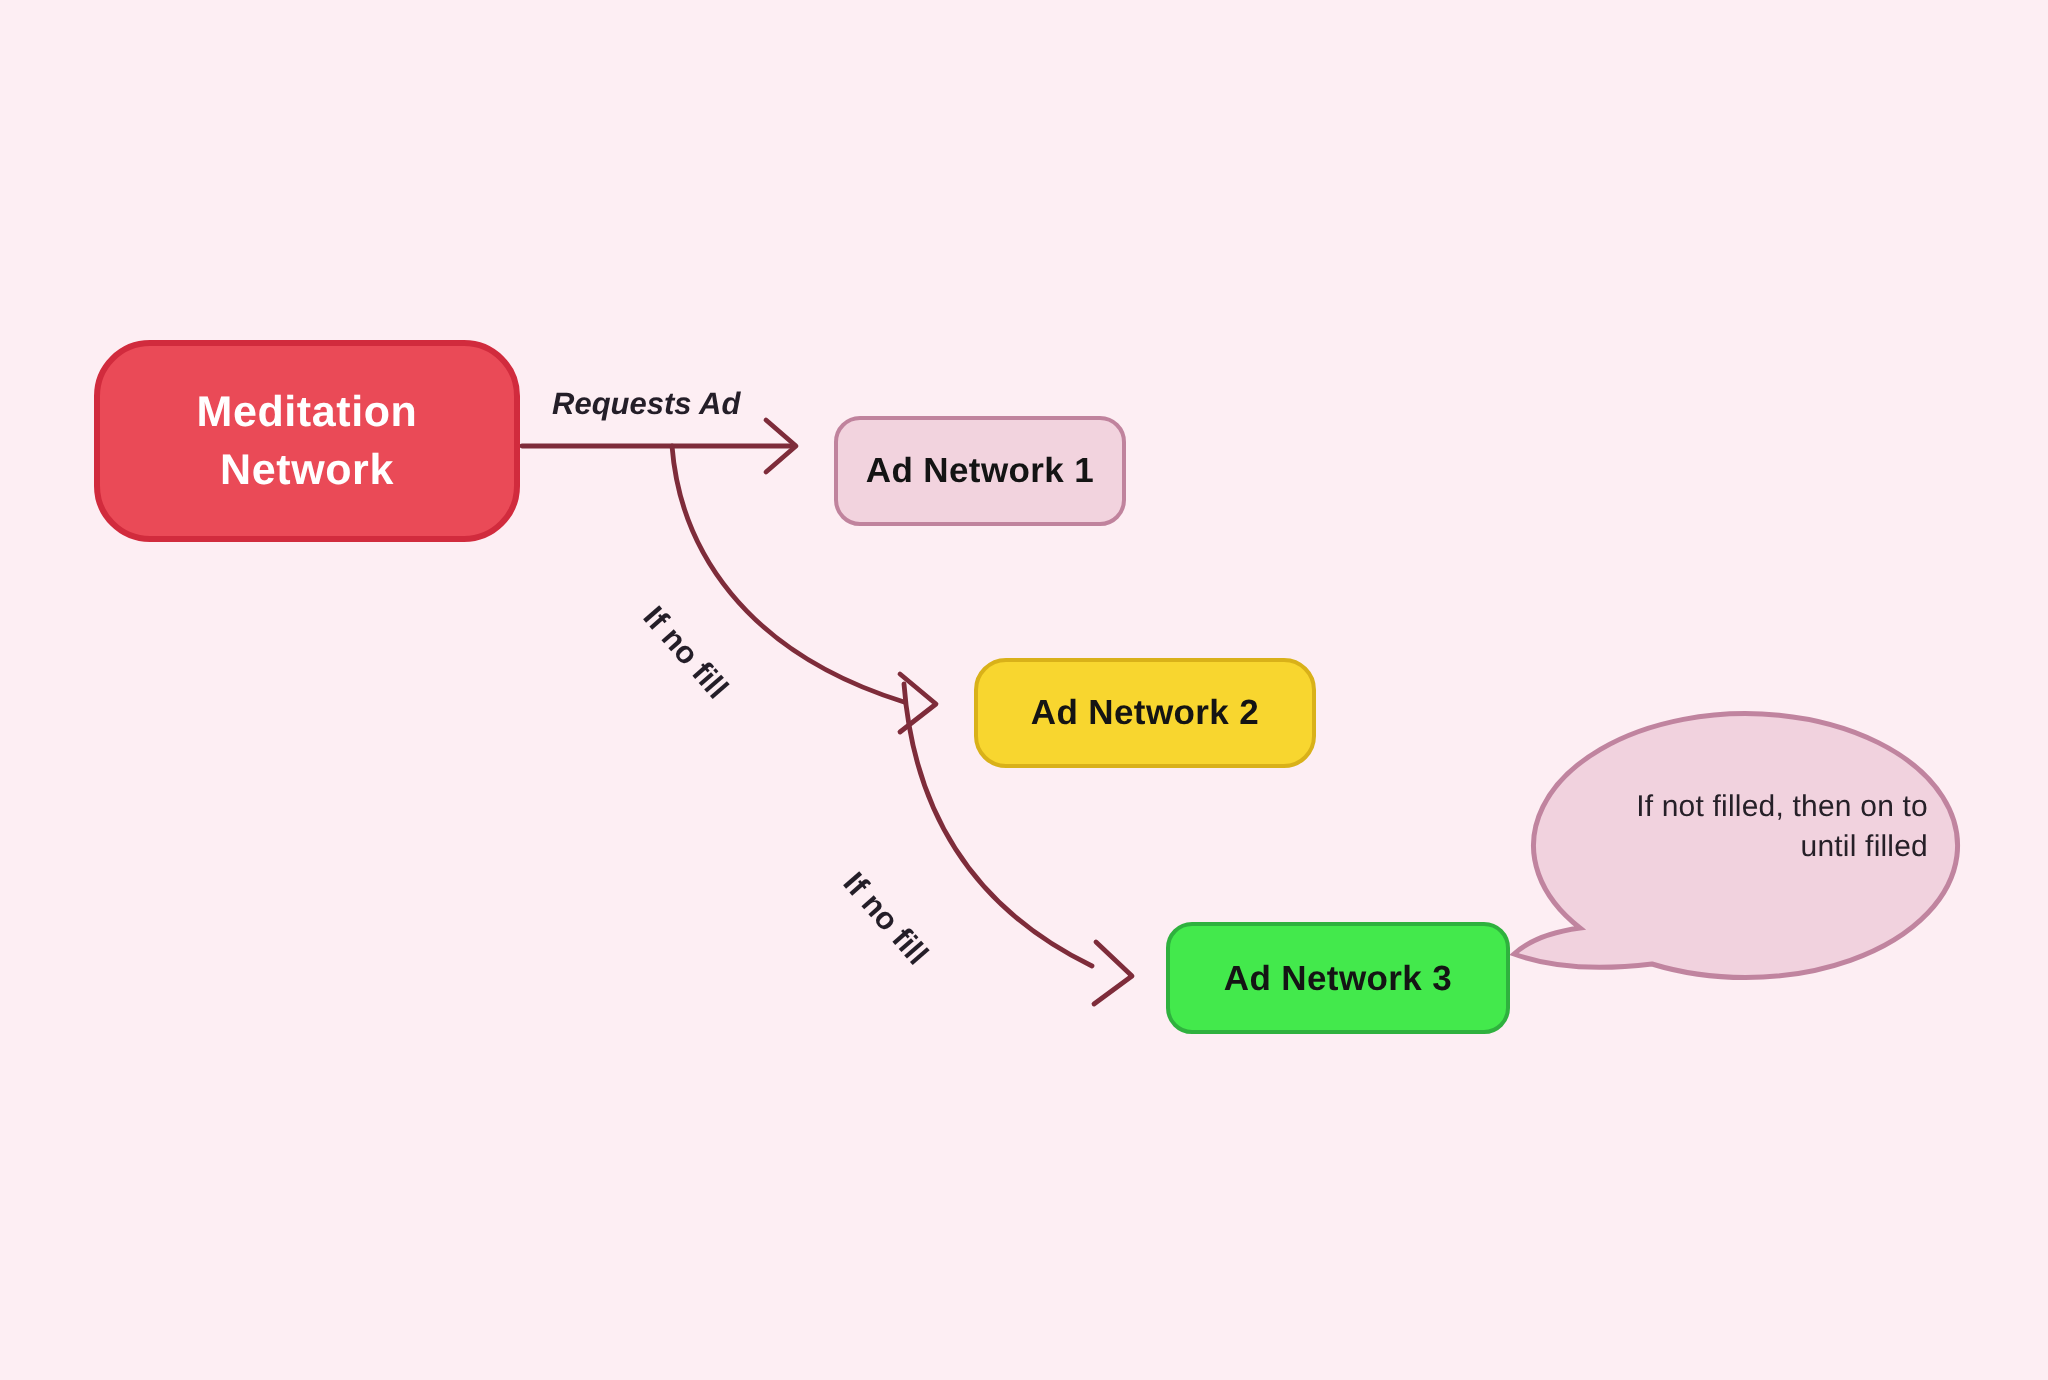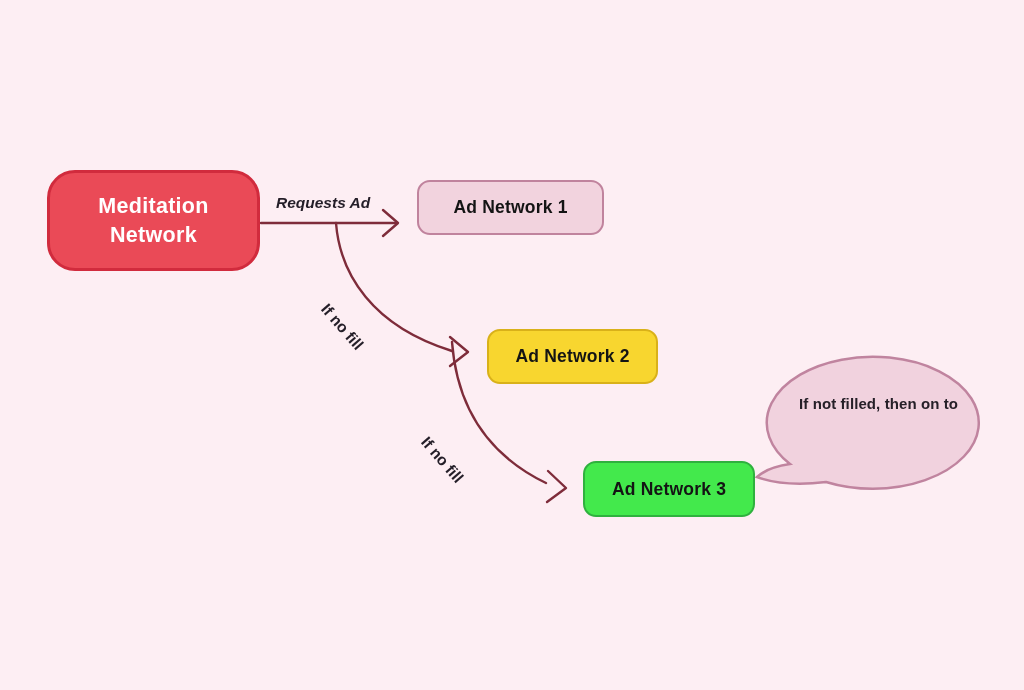--- a/index.html
+++ b/index.html
@@ -43,46 +43,47 @@
     flex-direction: column;
     letter-spacing: 0.3px;
   }
   .node-net {
     height: 55px;
     border-radius: 13px;
     border: 2.5px solid;
     font-size: 17.5px;
     letter-spacing: 0.2px;
   }
-  .node-net1 { left: 417px; top: 180px; width: 187px; background: #f2d3de; border-color: #c0839d; }
-  .node-net2 { left: 487px; top: 329px; width: 171px; background: #f8d62f; border-color: #d9b119; }
+  .node-net1 { left: 417px; top: 208px; width: 146px; background: #f2d3de; border-color: #c0839d; }
+  .node-net2 { left: 487px; top: 329px; width: 171px; background: #f8d62f; border-color: #d9b119; border-radius: 16px; }
   .node-net3 { left: 583px; top: 461px; width: 172px; height: 56px; background: #43e94c; border-color: #2fb13e; }
   .edge-label {
     position: absolute;
     font-size: 15.5px;
     font-weight: 600;
     color: #241e28;
     white-space: nowrap;
   }
   .edge-label-requests { left: 276px; top: 194px; font-style: italic; }
   .edge-label-rot {
     transform: translate(-50%, -50%) rotate(49deg);
     transform-origin: center;
   }
   .edge-label-nofill1 { left: 342px; top: 327px; }
   .edge-label-nofill2 { left: 442px; top: 460px; }
   .callout-text {
     position: absolute;
     left: 799px; top: 394px;
     width: 165px;
     font-size: 15px;
-    font-weight: 700;
+    font-weight: 400;
     color: #262028;
     line-height: 20px;
     letter-spacing: 0.1px;
+    text-align: right;
   }
 </style>
 </head>
 <body>
 
 <div class="canvas">
 
   <svg class="connectors" viewBox="0 0 1024 690">
 
     <path d="M 826 482 A 106 66 0 1 0 790 464 Q 768 467 757 477 Q 784 487 826 482 Z" stroke-width="2.5" fill="#f1d2de" stroke="#c0849f"></path>
@@ -115,15 +116,16 @@
   </div>
 
   <div class="edge-label edge-label-requests">Requests Ad</div>
 
   <div class="edge-label edge-label-rot edge-label-nofill1">If no fill</div>
 
   <div class="edge-label edge-label-rot edge-label-nofill2">If no fill</div>
 
   <div class="callout-text">
     <div>If not filled, then on to</div>
+    <div>until filled</div>
   </div>
 
 </div>
 
 </body></html>

